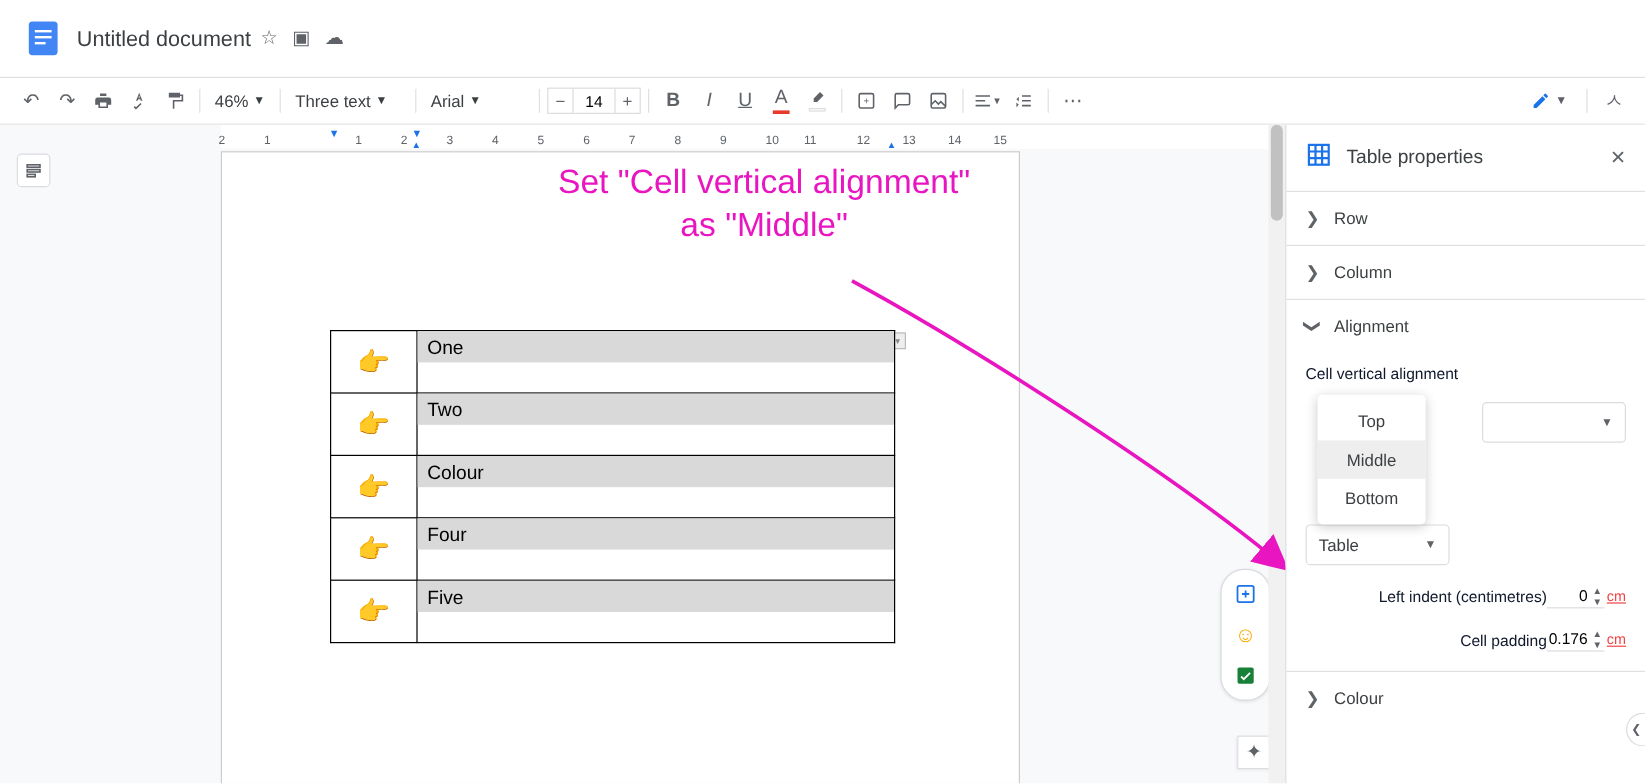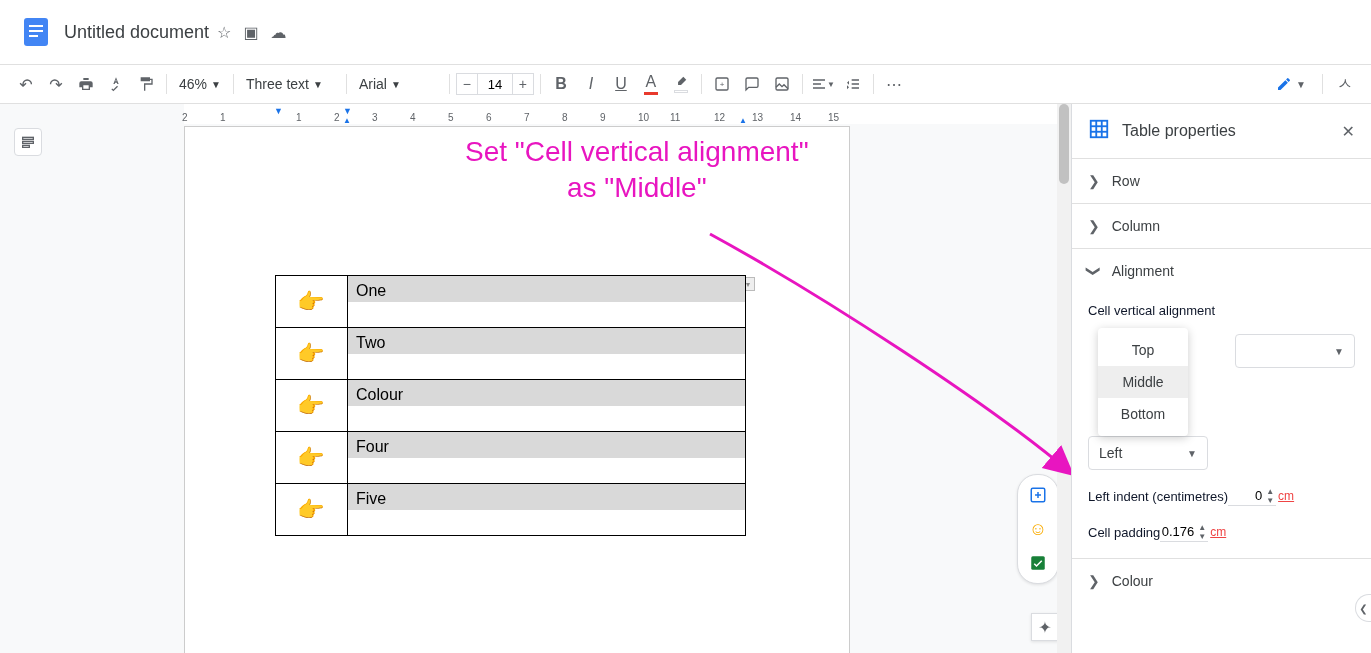--- a/index.html
+++ b/index.html
@@ -74,21 +74,21 @@
 
 
 .side-panel { width: 300px; border-left: 1px solid #dadce0; background: #fff; display: flex; flex-direction: column; }
 .sp-header { display: flex; align-items: center; gap: 12px; padding: 14px 16px; font-size: 16px; color: #3c4043; }
 .sp-header .close { margin-left: auto; cursor: pointer; color: #5f6368; }
 .sp-header .table-icon{color:#1a73e8;}
 .sp-section { border-top: 1px solid #e0e0e0; padding: 14px 16px; display: flex; align-items: center; gap: 12px; font-size: 14px; font-weight: 500; color: #3c4043; cursor: pointer; }
 .sp-section.expanded .chev { transform: rotate(90deg); }
 .chev { color: #5f6368; transition: transform .2s; }
 .sp-body { padding: 10px 16px 16px 16px; font-size: 13px; color: #5f6368; display: flex; flex-direction: column; gap: 16px; }
-.sp-row { display: flex; align-items: center; justify-content: flex-start; }
+.sp-row { display: flex; align-items: center; justify-content: flex-end; }
 .sp-label { font-size: 13px; color: #0f172a; }
 .sp-select { border: 1px solid #dadce0; border-radius: 4px; padding: 8px 10px; display: flex; align-items: center; justify-content: space-between; width: 120px; font-size: 14px; color: #3c4043; cursor: pointer; }
 .num-input { display:flex; align-items:center; gap:4px;}
 .num-input input { width: 48px; border: none; border-bottom: 1px solid #dadce0; text-align: right; font-size: 13px; padding: 2px 14px 2px 0; }
 .num-input .spin { display:flex; flex-direction:column; font-size:8px; color:#5f6368; margin-left:-14px;}
 .unit { font-size: 12px; color: #ef4444; text-decoration: underline; }
 
 
 .dropdown { position: absolute; background: #fff; box-shadow: 0 2px 10px rgba(0,0,0,.2); border-radius: 4px; padding: 6px 0; min-width: 90px; z-index: 500; text-align: center; }
 .dropdown .opt { padding: 8px 18px; font-size: 14px; color: #3c4043; cursor: pointer; }
@@ -367,21 +367,21 @@
 
         <div class="dropdown" style="top:-6px; left:10px;">
           <div class="opt">Top</div>
           <div class="opt highlight">Middle</div>
           <div class="opt">Bottom</div>
         </div>
       </div>
 
       <div style="height:30px;"></div>
       <div class="sp-select" style="width:120px;">
-        <span>Left</span>
+        <span>Table</span>
           <span style="font-size:10px;color:#5f6368;">▼</span>
       </div>
 
       <div class="sp-row">
         <span class="sp-label">Left indent (centimetres)</span>
         <span class="num-input">
           <input value="0" style="">
           <span class="spin">▲<br>▼</span>
           <span class="unit">cm</span>
         </span>

